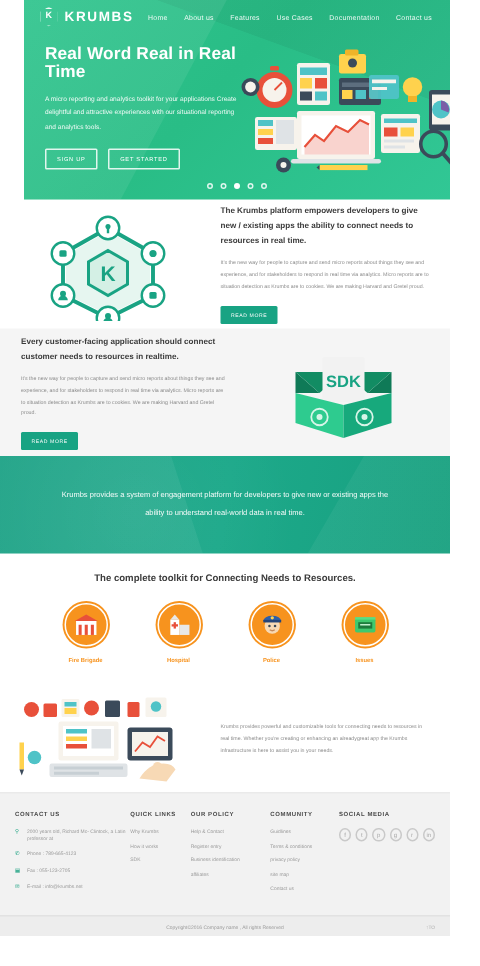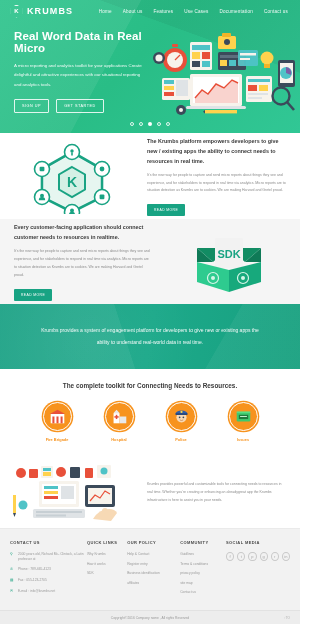--- a/index.html
+++ b/index.html
@@ -10,20 +10,21 @@
     color:#555;
     font-size:10px;
     overflow:hidden;
   }
   .page { width:300px; height:644px; position:relative; }
 
   
   .hero {
     position:relative; height:133px; overflow:hidden;
     background:linear-gradient(135deg,#2fc48d 0%,#29bd86 45%,#31c795 100%);
+    margin-left:16px;
   }
   .hero:before{
     content:""; position:absolute; inset:0;
     background:
       linear-gradient(118deg, rgba(255,255,255,.07) 0 38%, rgba(0,0,0,0) 38.2%),
       linear-gradient(200deg, rgba(0,0,0,.05) 0 30%, rgba(0,0,0,0) 30.2%);
   }
   .navbar {
     position:relative; z-index:3; height:22px;
     display:flex; align-items:center; padding:0 10px;
@@ -148,21 +149,21 @@
         <a href="#">About us</a>
         <a href="#">Features</a>
         <a href="#">Use Cases</a>
         <a href="#">Documentation</a>
         <a href="#">Contact us</a>
       </div>
     </div>
 
     <div class="hero-body">
       <div class="hero-copy">
-        <div class="hero-title">Real Word Data in Real Micro</div>
+        <div class="hero-title">Real Word Real in Real Time</div>
         <div class="hero-sub">A micro reporting and analytics toolkit  for your applications Create delightful and attractive experiences with our situational reporting and analytics tools.</div>
         <div class="hero-btns">
           <button class="btn-ghost">SIGN UP</button>
           <button class="btn-ghost2">GET STARTED</button>
         </div>
       </div>
 
       <div class="hero-art">
         <svg width="150" height="92" viewBox="0 0 150 92">
 

